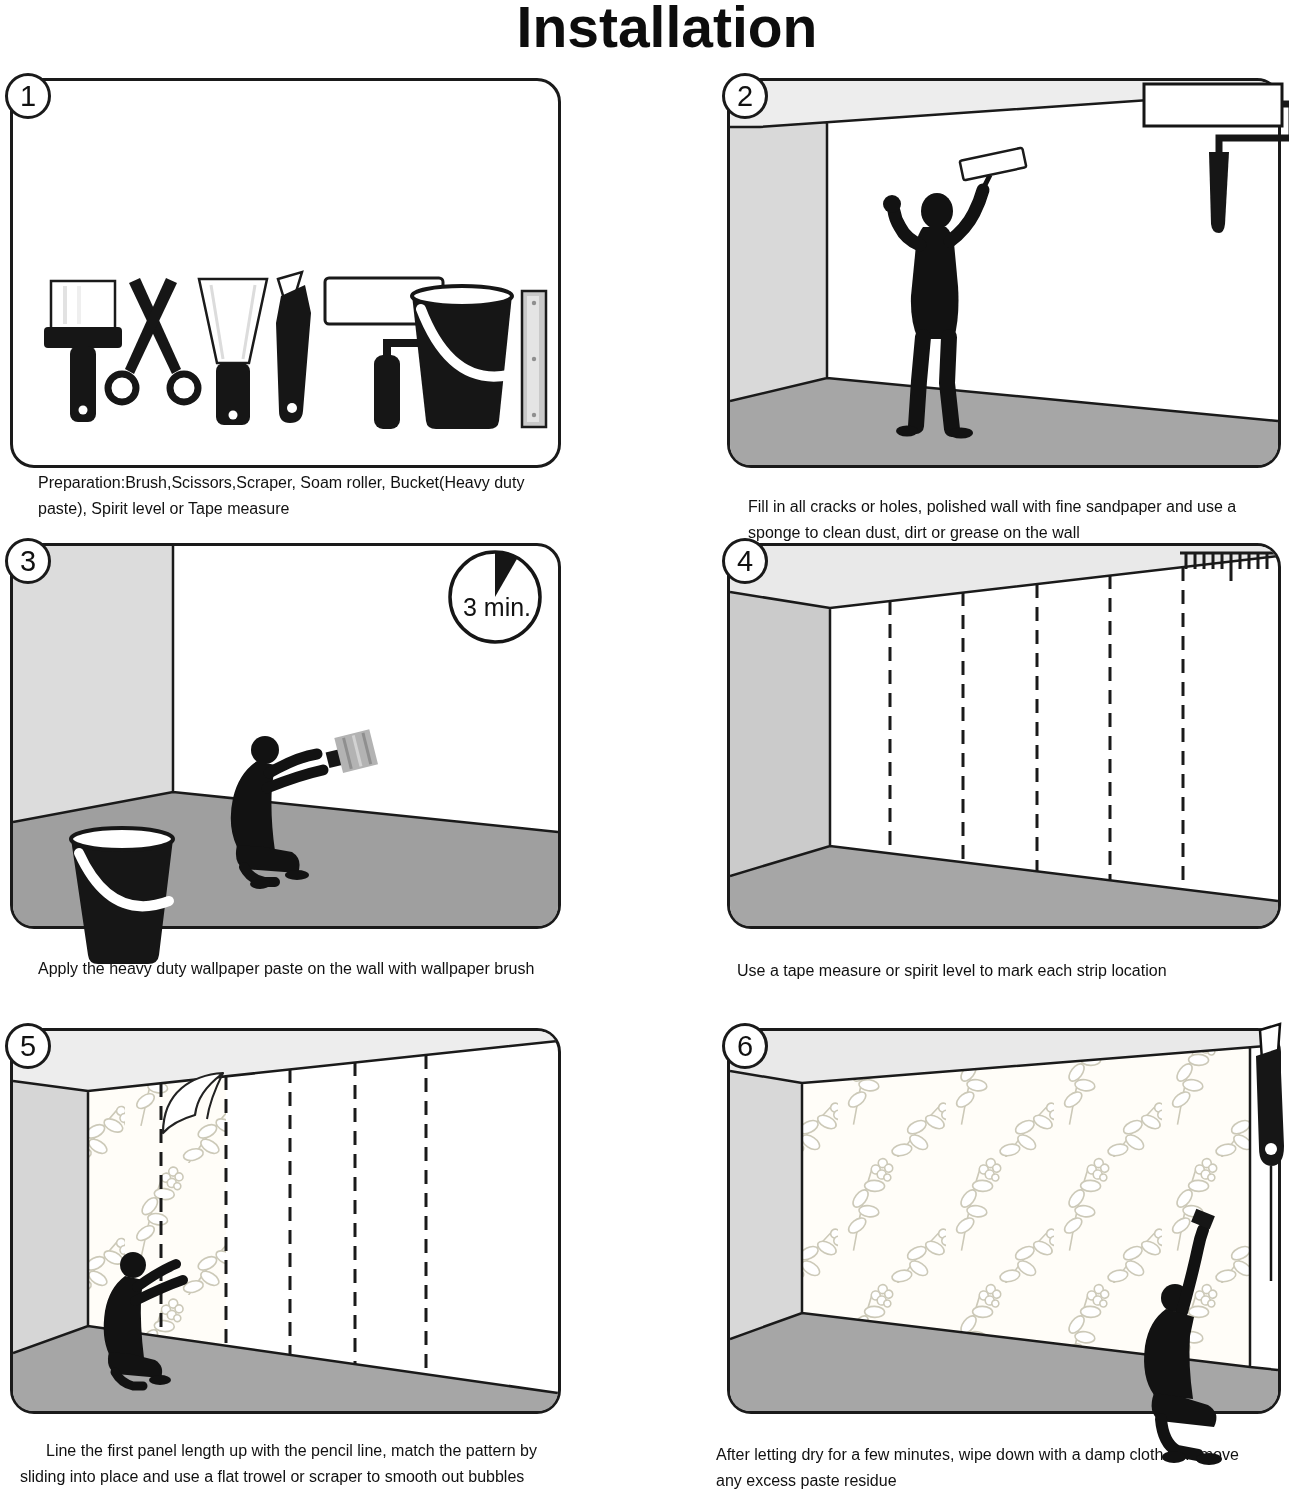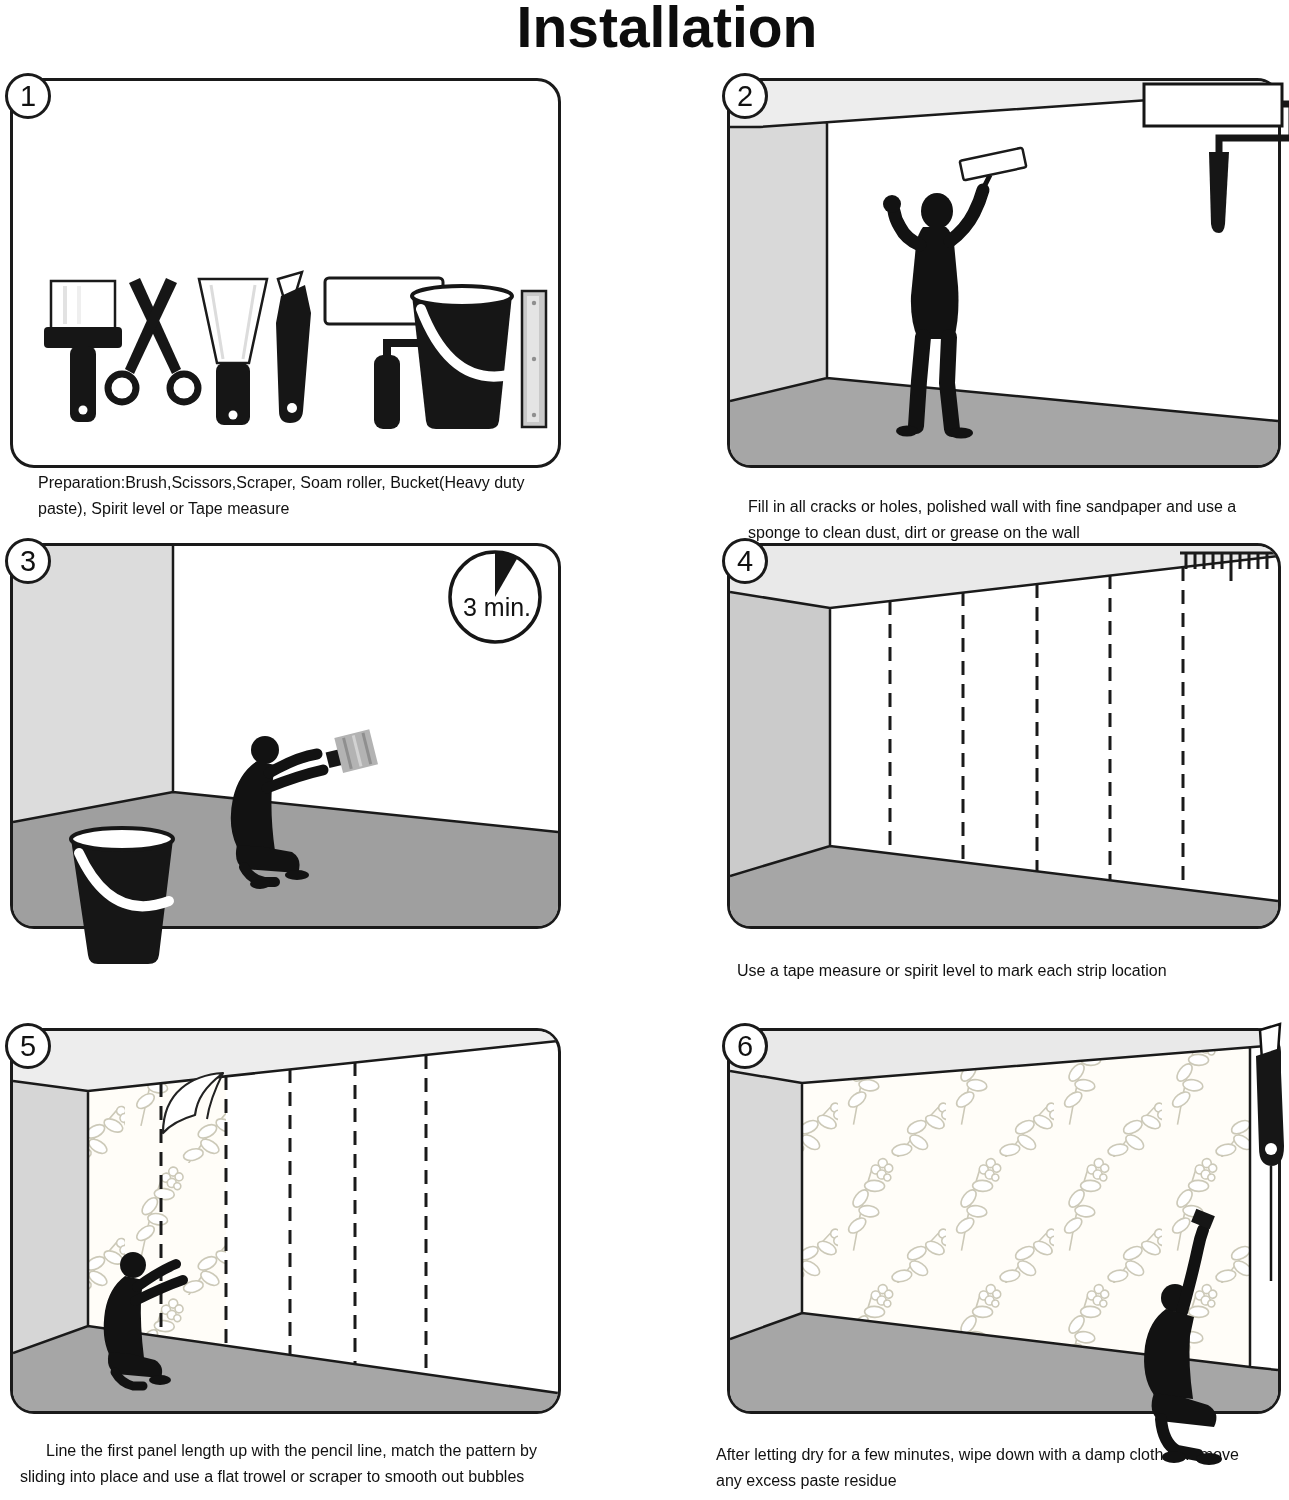--- a/index.html
+++ b/index.html
@@ -178,20 +178,21 @@
           <line x1="510" y1="7" x2="510" y2="23"></line>
             <line x1="519" y1="7" x2="519" y2="23"></line>
           <line x1="528" y1="7" x2="528" y2="23"></line>
             <line x1="537" y1="7" x2="537" y2="23"></line>
         </g>
       </svg>
     </div>
     <div class="badge">4</div>
   </div>
 
+  <div class="caption" style="left:38px;top:956px;width:520px;">Apply the heavy duty wallpaper paste on the wall with wallpaper brush</div>
   <div class="caption" style="left:737px;top:958px;width:545px;">Use a tape measure or spirit level to mark each strip location</div>
 
   <div class="panel" style="left:10px;top:1028px;width:545px;height:380px;">
     <div class="room-clip">
       <svg width="545" height="380" viewBox="0 0 545 380">
         <defs>
           <g id="sprig5" stroke="#ccc9b8" stroke-width="1.6" fill="#fff">
             <path d="M6,86 C16,60 24,34 40,6" fill="none"></path>
             <ellipse cx="14" cy="62" rx="10" ry="5.5" transform="rotate(-28 14 62)"></ellipse>
             <ellipse cx="28" cy="50" rx="10" ry="5.5" transform="rotate(18 28 50)"></ellipse>

